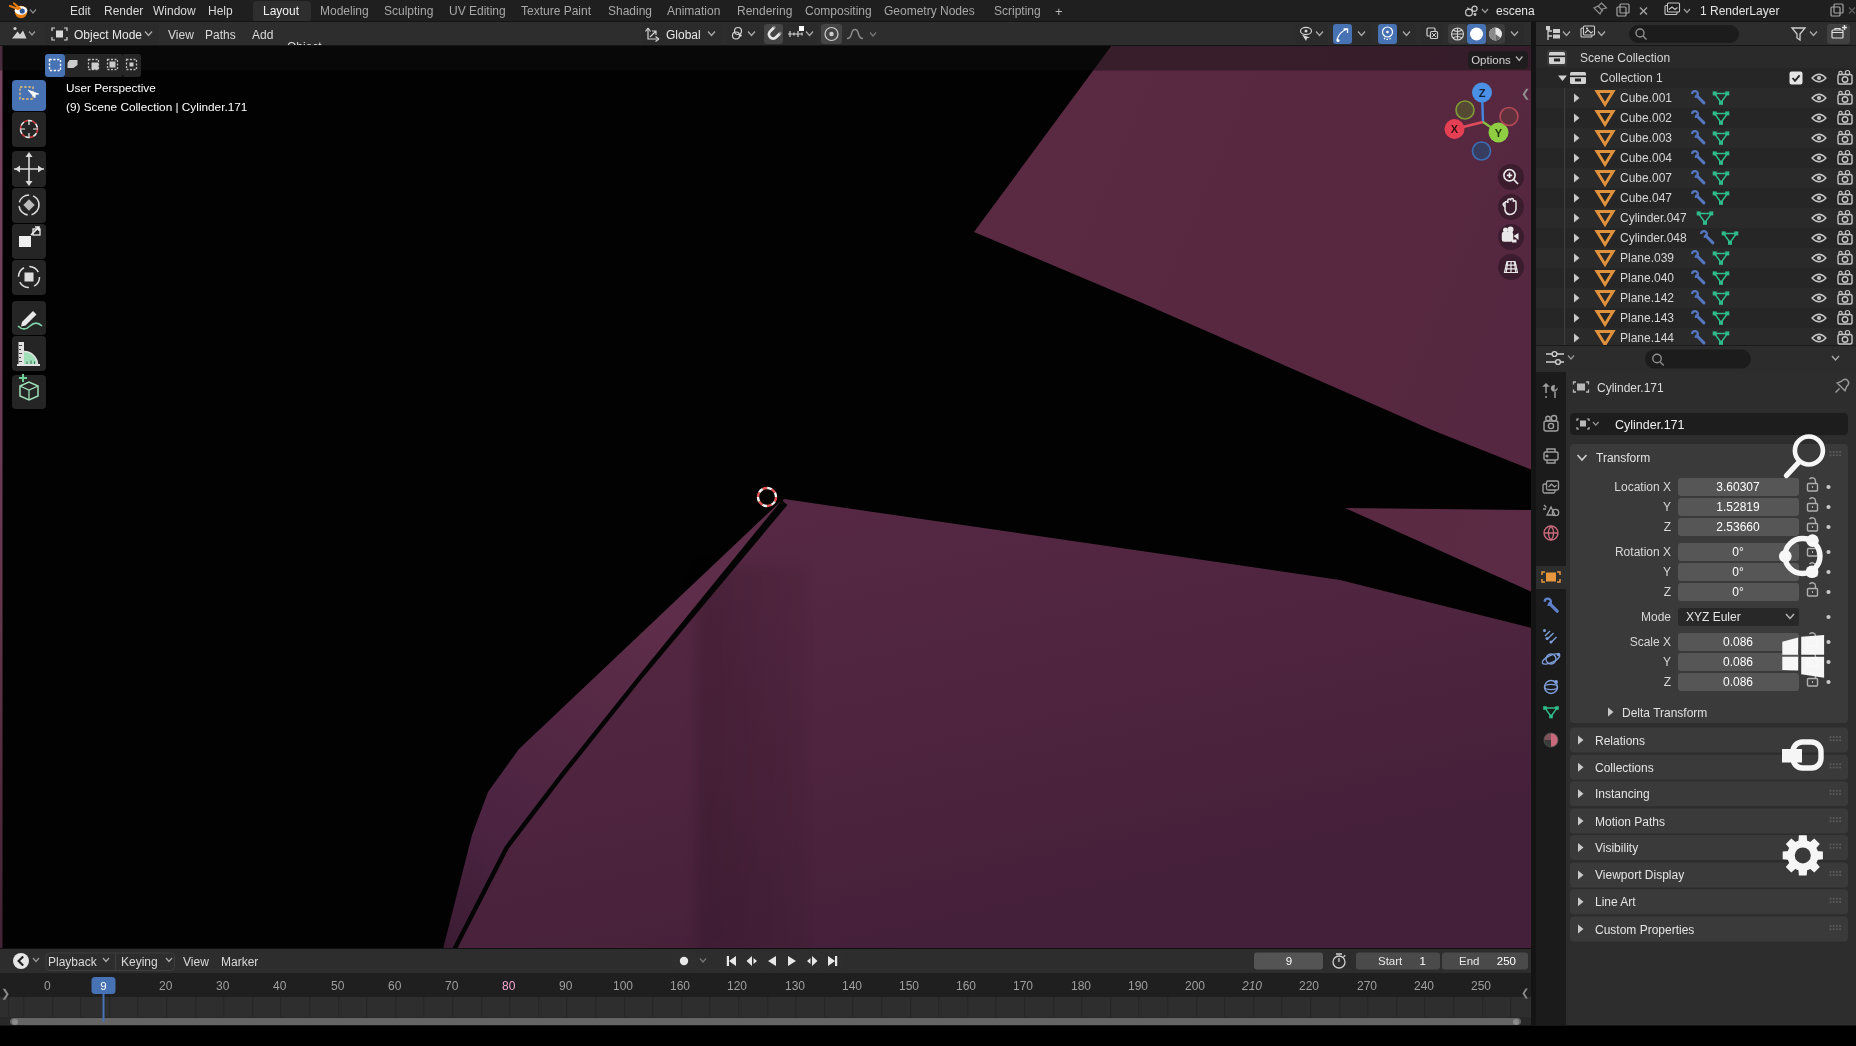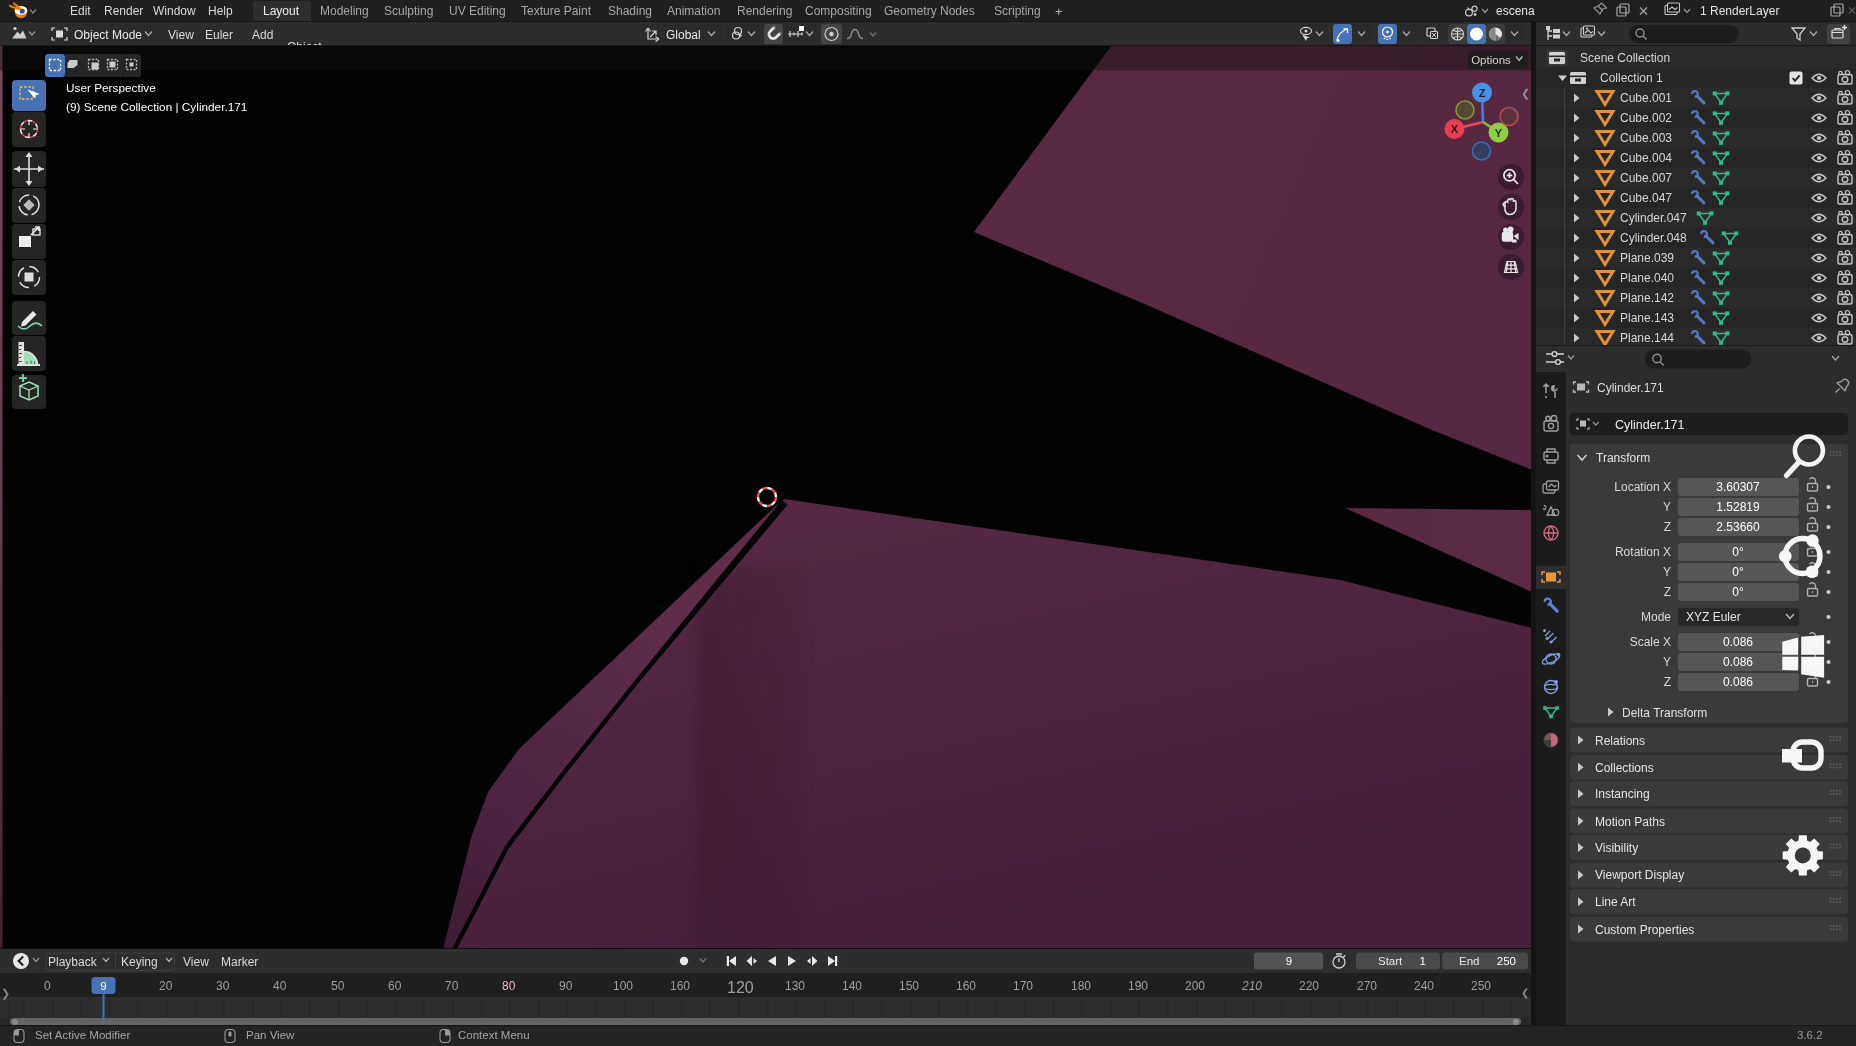--- a/index.html
+++ b/index.html
@@ -167,21 +167,21 @@
       <circle cx="1476.5" cy="12" r="6.5" fill="#fff"></circle>
       <g>
         <circle cx="1495.5" cy="12" r="6.5" fill="#e6e6e6"></circle>
         <path d="M1495.5 5.5 a6.5 6.5 0 0 0 0 13 z" fill="#8a8a8a"></path>
         <path d="M1495.5 12 l5 4 a6.5 6.5 0 0 1 -5 2.5 z" fill="#6a6a6a"></path>
       </g>
       <path d="M1511 9.5 l3.5 4 3.5 -4" fill="none" stroke="#aaa" stroke-width="1.3"></path>
     </svg>
     <span class="abs txt" style="left:74px;top:6px;color:#e8e8e8;">Object Mode</span>
     <span class="abs txt" style="left:168px;top:6px;">View</span>
-    <span class="abs txt" style="left:205px;top:6px;">Euler</span>
+    <span class="abs txt" style="left:205px;top:6px;">Paths</span>
     <span class="abs txt" style="left:252px;top:6px;">Add</span>
     <span class="abs txt" style="left:287px;top:18px;text-decoration:underline;">Object</span>
     <span class="abs txt" style="left:666px;top:6px;color:#e8e8e8;">Global</span>
   </div>
   <div class="abs" id="outhdr" style="left:1536px;top:22px;width:320px;height:24px;background:#2d2d2d;">
     <svg width="320" height="24" style="position:absolute;left:0;top:0;">
 
       <g stroke="#cfcfcf" stroke-width="1.3" fill="none">
         <path d="M12 6 v12 M12 9 h4 M12 14 h4"></path>
         <rect x="17" y="7" width="7" height="4" fill="#cfcfcf" stroke="none"></rect>
@@ -465,21 +465,21 @@
     <span class="abs" style="left:159px;top:30px;font-size:12px;color:#9f9f9f;">20</span>
     <span class="abs" style="left:216px;top:30px;font-size:12px;color:#9f9f9f;">30</span>
     <span class="abs" style="left:273px;top:30px;font-size:12px;color:#9f9f9f;">40</span>
     <span class="abs" style="left:331px;top:30px;font-size:12px;color:#9f9f9f;">50</span>
     <span class="abs" style="left:388px;top:30px;font-size:12px;color:#9f9f9f;">60</span>
     <span class="abs" style="left:445px;top:30px;font-size:12px;color:#9f9f9f;">70</span>
     <span class="abs" style="left:502px;top:30px;font-size:12px;color:#f9a8d4;">80</span>
     <span class="abs" style="left:559px;top:30px;font-size:12px;color:#9f9f9f;">90</span>
     <span class="abs" style="left:613px;top:30px;font-size:12px;color:#9f9f9f;">100</span>
     <span class="abs" style="left:670px;top:30px;font-size:12px;color:#9f9f9f;">160</span>
-    <span class="abs" style="left:727px;top:30px;font-size:16px;color:#9f9f9f;">120</span>
+    <span class="abs" style="left:727px;top:30px;font-size:12px;color:#9f9f9f;">120</span>
     <span class="abs" style="left:785px;top:30px;font-size:12px;color:#9f9f9f;">130</span>
     <span class="abs" style="left:842px;top:30px;font-size:12px;color:#9f9f9f;">140</span>
     <span class="abs" style="left:899px;top:30px;font-size:12px;color:#9f9f9f;">150</span>
     <span class="abs" style="left:956px;top:30px;font-size:12px;color:#9f9f9f;">160</span>
     <span class="abs" style="left:1013px;top:30px;font-size:12px;color:#9f9f9f;">170</span>
     <span class="abs" style="left:1071px;top:30px;font-size:12px;color:#9f9f9f;">180</span>
     <span class="abs" style="left:1128px;top:30px;font-size:12px;color:#9f9f9f;">190</span>
     <span class="abs" style="left:1185px;top:30px;font-size:12px;color:#9f9f9f;">200</span>
     <span class="abs" style="left:1242px;top:30px;font-size:12px;color:#9f9f9f;font-style:italic;">210</span>
     <span class="abs" style="left:1299px;top:30px;font-size:12px;color:#9f9f9f;">220</span>
@@ -969,30 +969,14 @@
 
   <div class="abs" style="left:1531px;top:22px;width:5px;height:1004px;background:#141414;"></div>
 
   <div class="abs" style="left:0;top:21px;width:1856px;height:1px;background:#151515;"></div>
   <div class="abs" style="left:0;top:45px;width:1531px;height:1px;background:#161616;"></div>
   <div class="abs" style="left:1536px;top:45px;width:320px;height:1px;background:#161616;"></div>
   <div class="abs" style="left:0;top:948px;width:1531px;height:1px;background:#101010;"></div>
   <div class="abs" style="left:0;top:1025px;width:1856px;height:1px;background:#161616;"></div>
   <div class="abs" style="left:1536px;top:345px;width:320px;height:1px;background:#1a1a1a;"></div>
 
-  <div class="abs" id="statusbar" style="left:0;top:1026px;width:1856px;height:20px;background:#232323;">
-    <svg width="1856" height="20" style="position:absolute;left:0;top:0;">
-      <g stroke="#9a9a9a" stroke-width="1.1" fill="none">
-        <rect x="14" y="3.5" width="10" height="13" rx="3.5"></rect>
-        <path d="M19 3.5 v6 h-5 v-2.5 q0,-3.5 5,-3.5" fill="#9a9a9a" stroke="none"></path>
-        <rect x="225" y="3.5" width="10" height="13" rx="3.5"></rect>
-        <rect x="228.5" y="5.5" width="3" height="5" rx="1.2" fill="#9a9a9a" stroke="none"></rect>
-        <rect x="440" y="3.5" width="10" height="13" rx="3.5"></rect>
-        <path d="M445 3.5 v6 h5 v-2.5 q0,-3.5 -5,-3.5" fill="#9a9a9a" stroke="none"></path>
-      </g>
-    </svg>
-    <span class="abs" style="left:35px;top:3px;font-size:11.5px;color:#a5a5a5;">Set Active Modifier</span>
-    <span class="abs" style="left:246px;top:3px;font-size:11.5px;color:#a5a5a5;">Pan View</span>
-    <span class="abs" style="left:458px;top:3px;font-size:11.5px;color:#a5a5a5;">Context Menu</span>
-    <span class="abs" style="left:1797px;top:3px;font-size:11.5px;color:#9a9a9a;">3.6.2</span>
-  </div>
 
 </div>
 
 </body></html>

